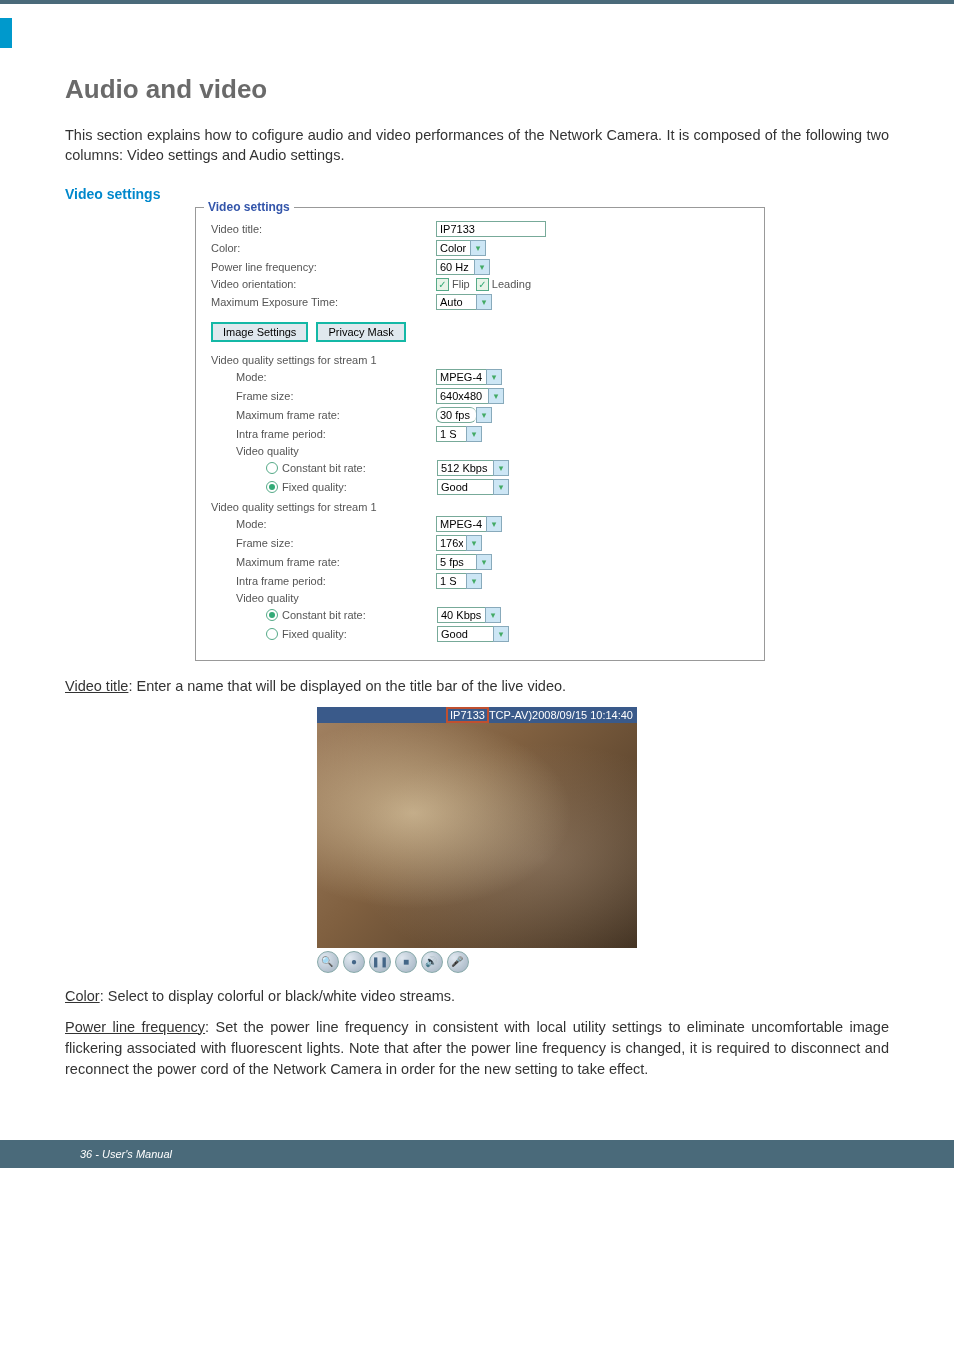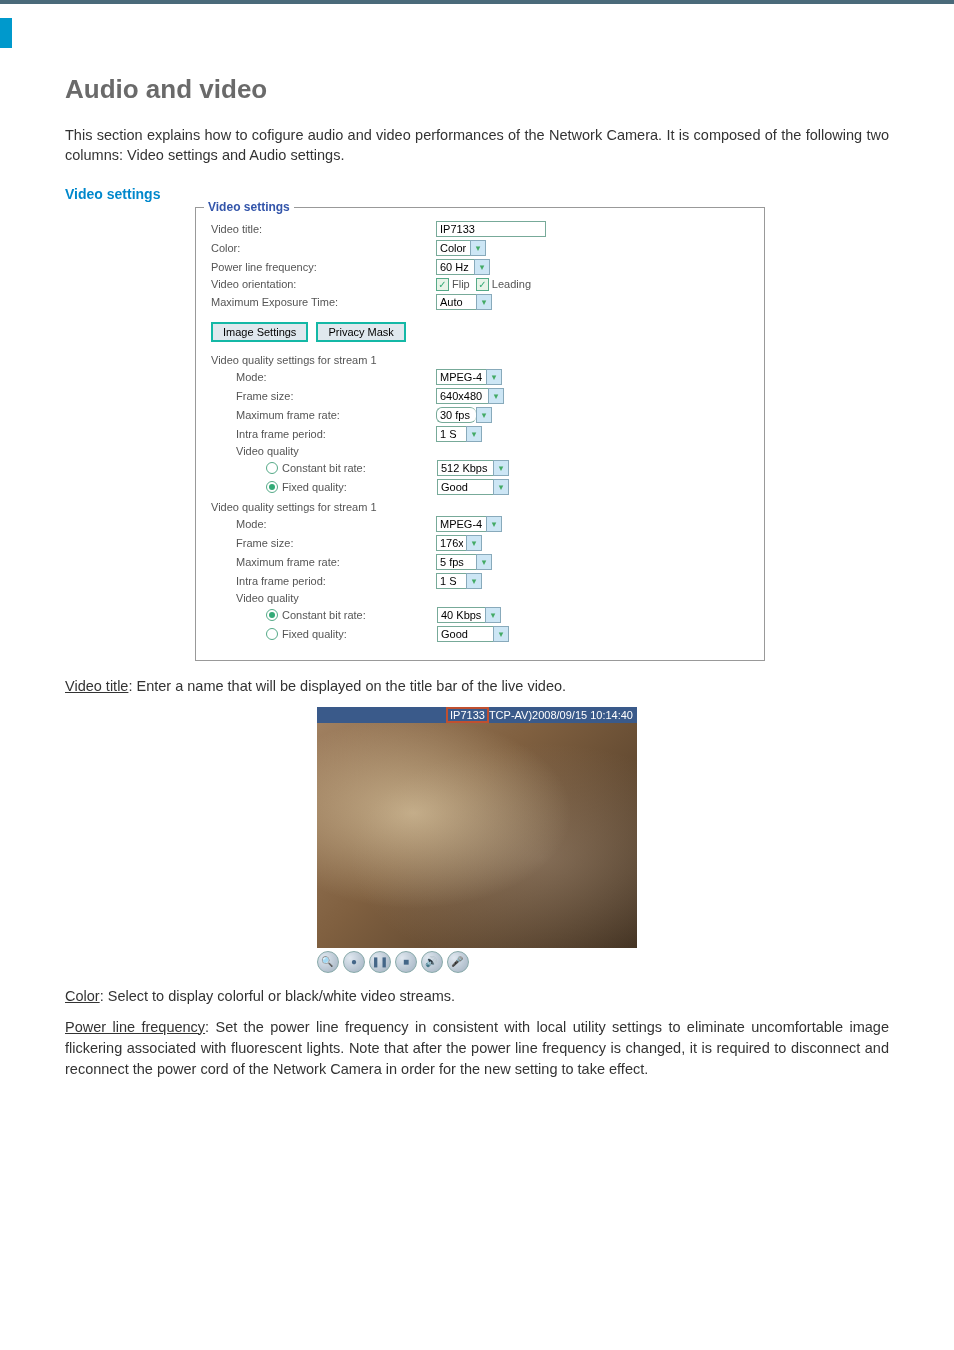--- a/index.html
+++ b/index.html
@@ -209,13 +209,14 @@
         <span class="cb">■</span>
         <span class="cb">🔊</span>
         <span class="cb">🎤</span>
       </div>
     </div>
 
     <div class="desc-row"><span class="u">Color</span><span>: Select to display colorful or black/white video streams.</span></div>
     <div class="desc-row"><span class="u">Power line frequency</span><span>: Set the power line frequency in consistent with local utility settings to eliminate uncomfortable image flickering associated with fluorescent lights. Note that after the power line frequency is changed, it is required to disconnect and reconnect the power cord of the Network Camera in order for the new setting to take effect.</span></div>
   </div>
 
+  <div class="footer"><span>36 - User's Manual</span></div>
 </div>
 
 </body></html>

